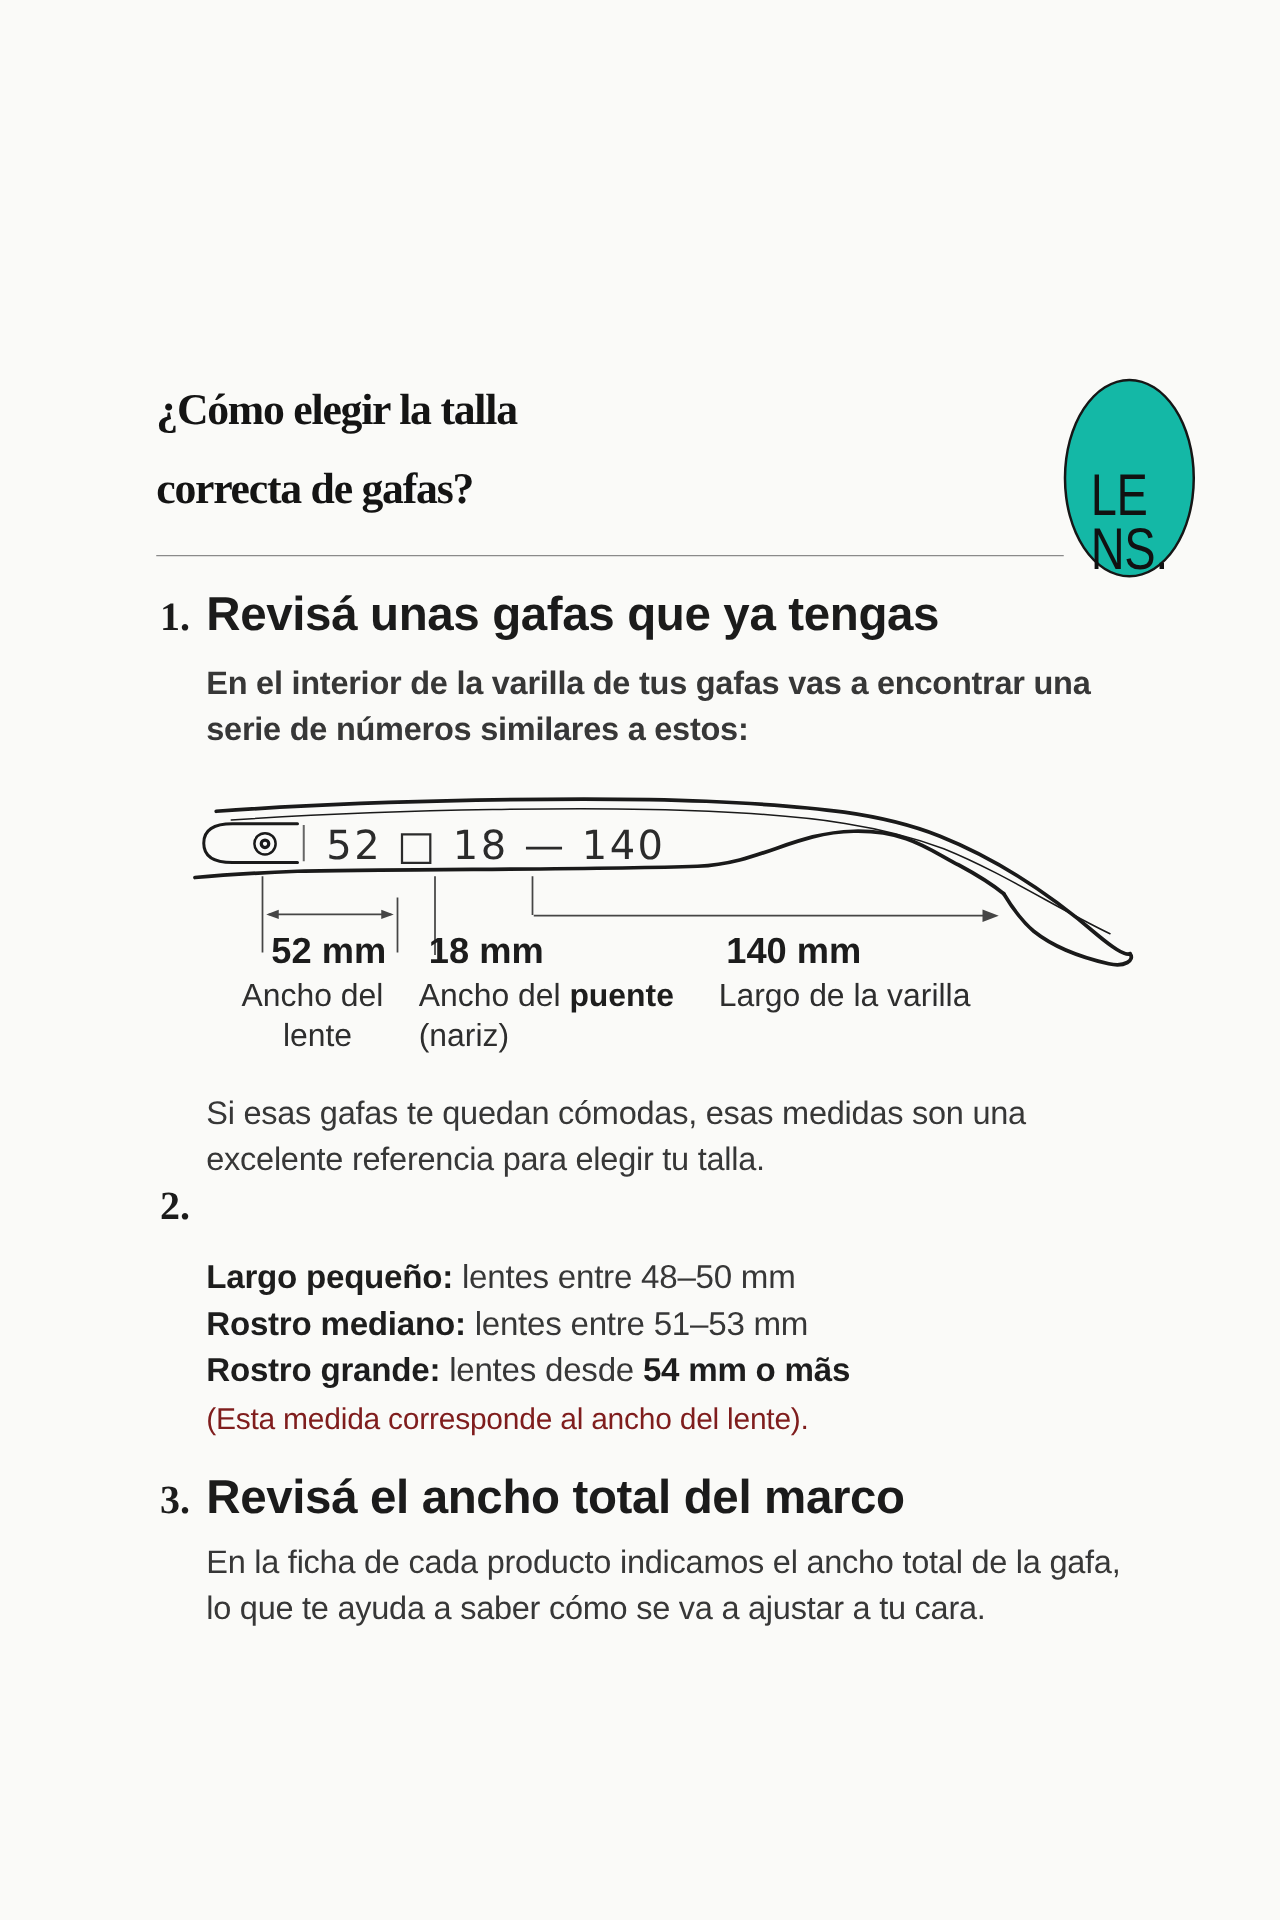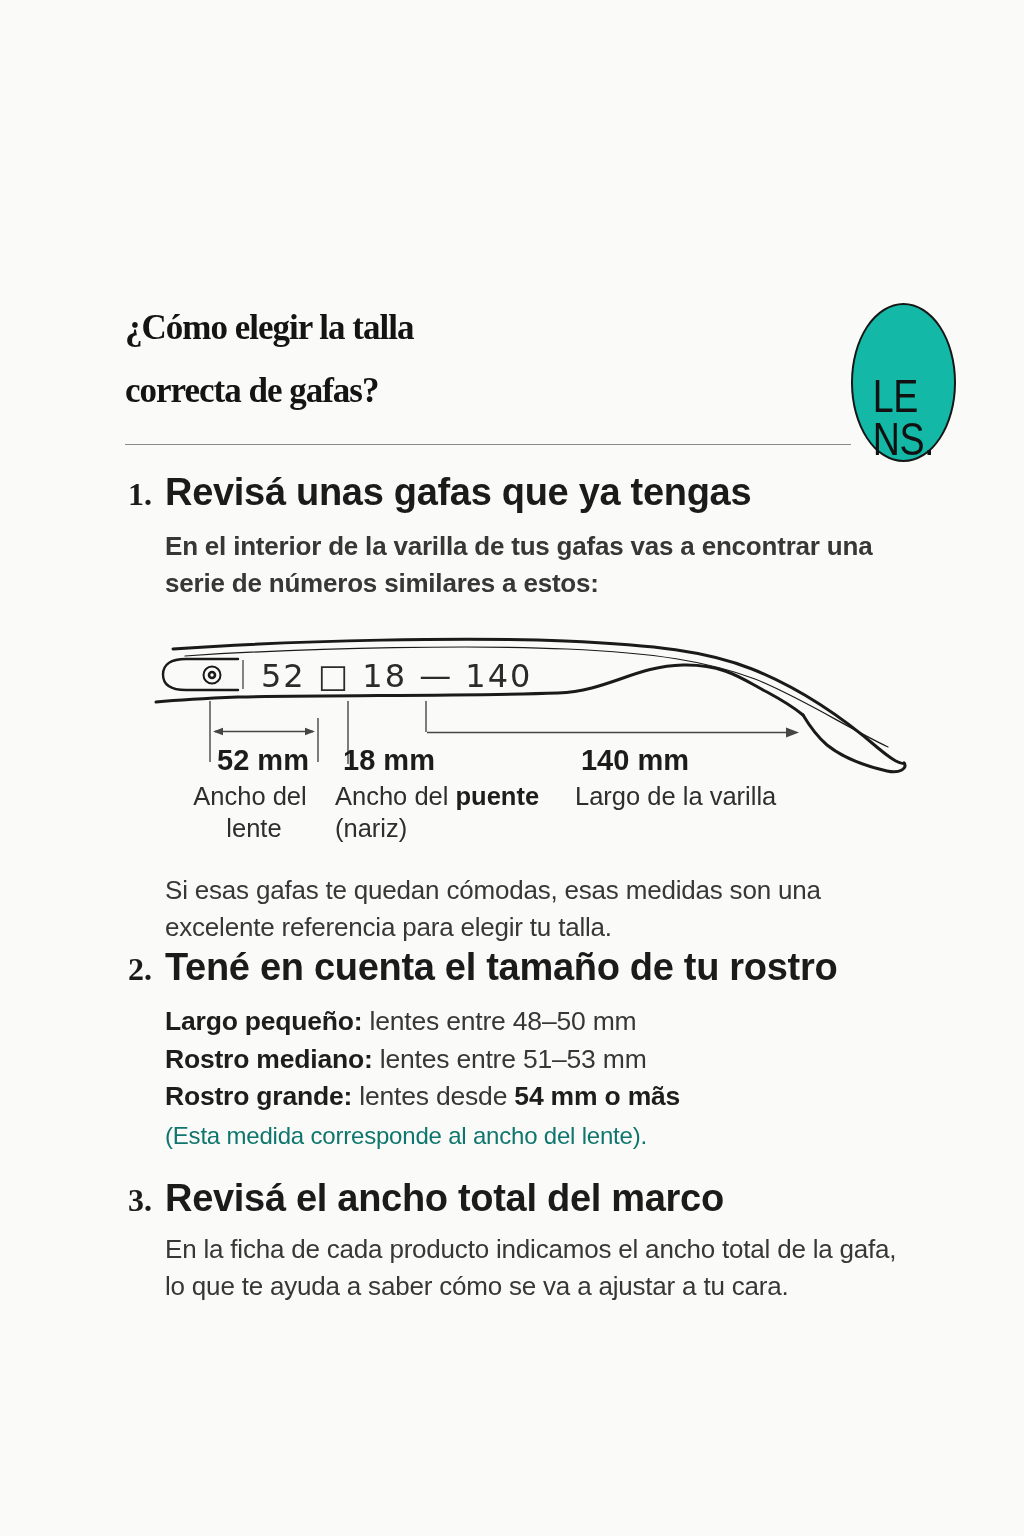--- a/index.html
+++ b/index.html
@@ -43,21 +43,21 @@
   .sec-label { font-weight:700; font-size:38px; letter-spacing:-0.3px; }
   .para {
     position:absolute; left:165px; width:740px;
     font-size:26px; line-height:37px; color:#373737; letter-spacing:-0.2px;
     white-space:pre-line;
   }
   .face-list { position:absolute; left:165px; width:740px; }
   .face-row { font-size:26.5px; line-height:37.5px; color:#373737; letter-spacing:-0.2px; }
   .face-row b, .para b { color:#1d1d1d; }
   .note {
-    position:absolute; left:165px; font-size:24px; color:#0f766e; letter-spacing:-0.2px;
+    position:absolute; left:165px; font-size:24px; color:#7f1d1d; letter-spacing:-0.2px;
   }
   
   .diagram { position:absolute; left:130px; top:615px; }
   .diagram svg { display:block; }
   .stroke  { fill:none; stroke:#1a1a1a; stroke-linecap:round; stroke-linejoin:round; }
   .dim     { fill:none; stroke:#454545; stroke-width:1.4; }
   .dimfill { fill:#454545; stroke:none; }
   .engrave { font-family:"DejaVu Sans", sans-serif; font-size:32px; fill:#2b2b2b; letter-spacing:2px; }
   .mval    { font-family:"Liberation Sans", sans-serif; font-size:29px; font-weight:700; fill:#1c1c1c; }
   .mlab    { font-family:"Liberation Sans", sans-serif; font-size:25.5px; fill:#2e2e2e; }
@@ -120,21 +120,20 @@
       <text class="mlab" x="205" y="222">(nariz)</text>
       <text class="mlab" x="445" y="190">Largo de la varilla</text>
     </svg>
   </div>
 
   <div class="para" style="top:858px;margin-top:14px;">Si esas gafas te quedan cómodas, esas medidas son una
 excelente referencia para elegir tu talla.</div>
 
   <div class="sec-head" style="top:946px;">
     <span class="sec-num">2.</span>
-    <span class="sec-label">Tené en cuenta el tamaño de tu rostro</span>
   </div>
   <div class="face-list" style="top:1003px;">
     <div class="face-row"><b>Largo pequeño:</b><span> lentes entre 48–50 mm</span><b></b></div>
     <div class="face-row"><b>Rostro mediano:</b><span> lentes entre 51–53 mm</span><b></b></div>
     <div class="face-row"><b>Rostro grande:</b><span> lentes desde </span><b>54 mm o mãs</b></div>
   </div>
   <div class="note" style="top:1122px;">(Esta medida corresponde al ancho del lente).</div>
 
   <div class="sec-head" style="top:1177px;">
     <span class="sec-num">3.</span>

